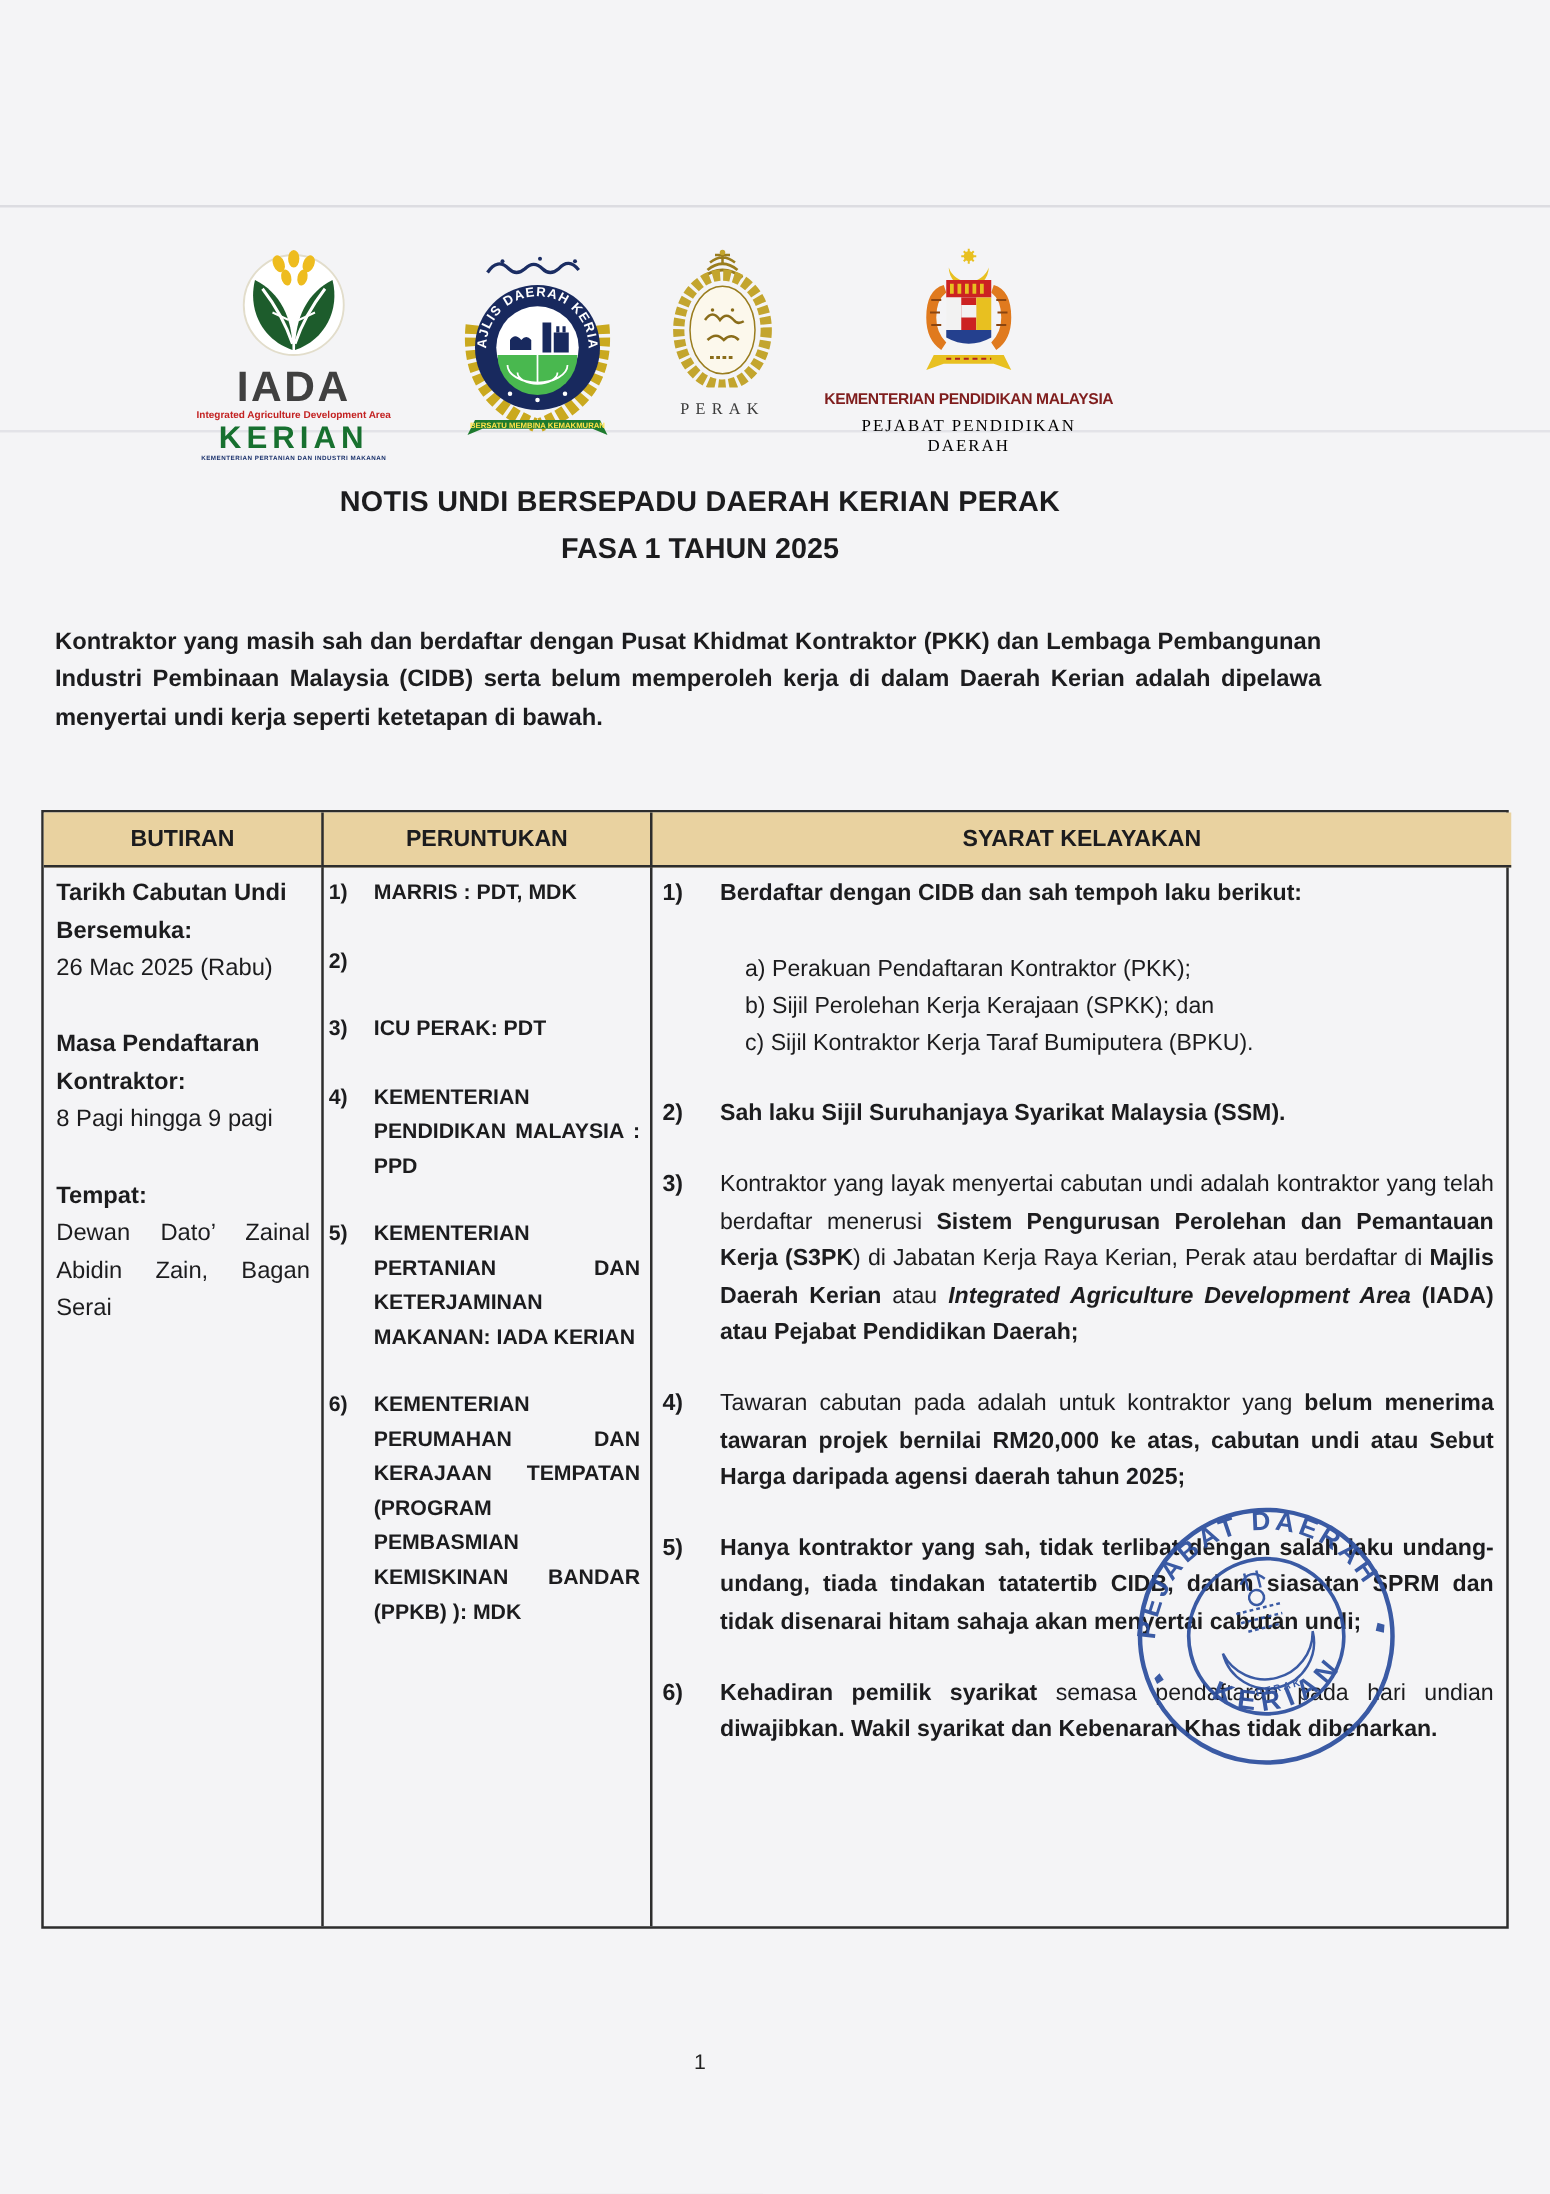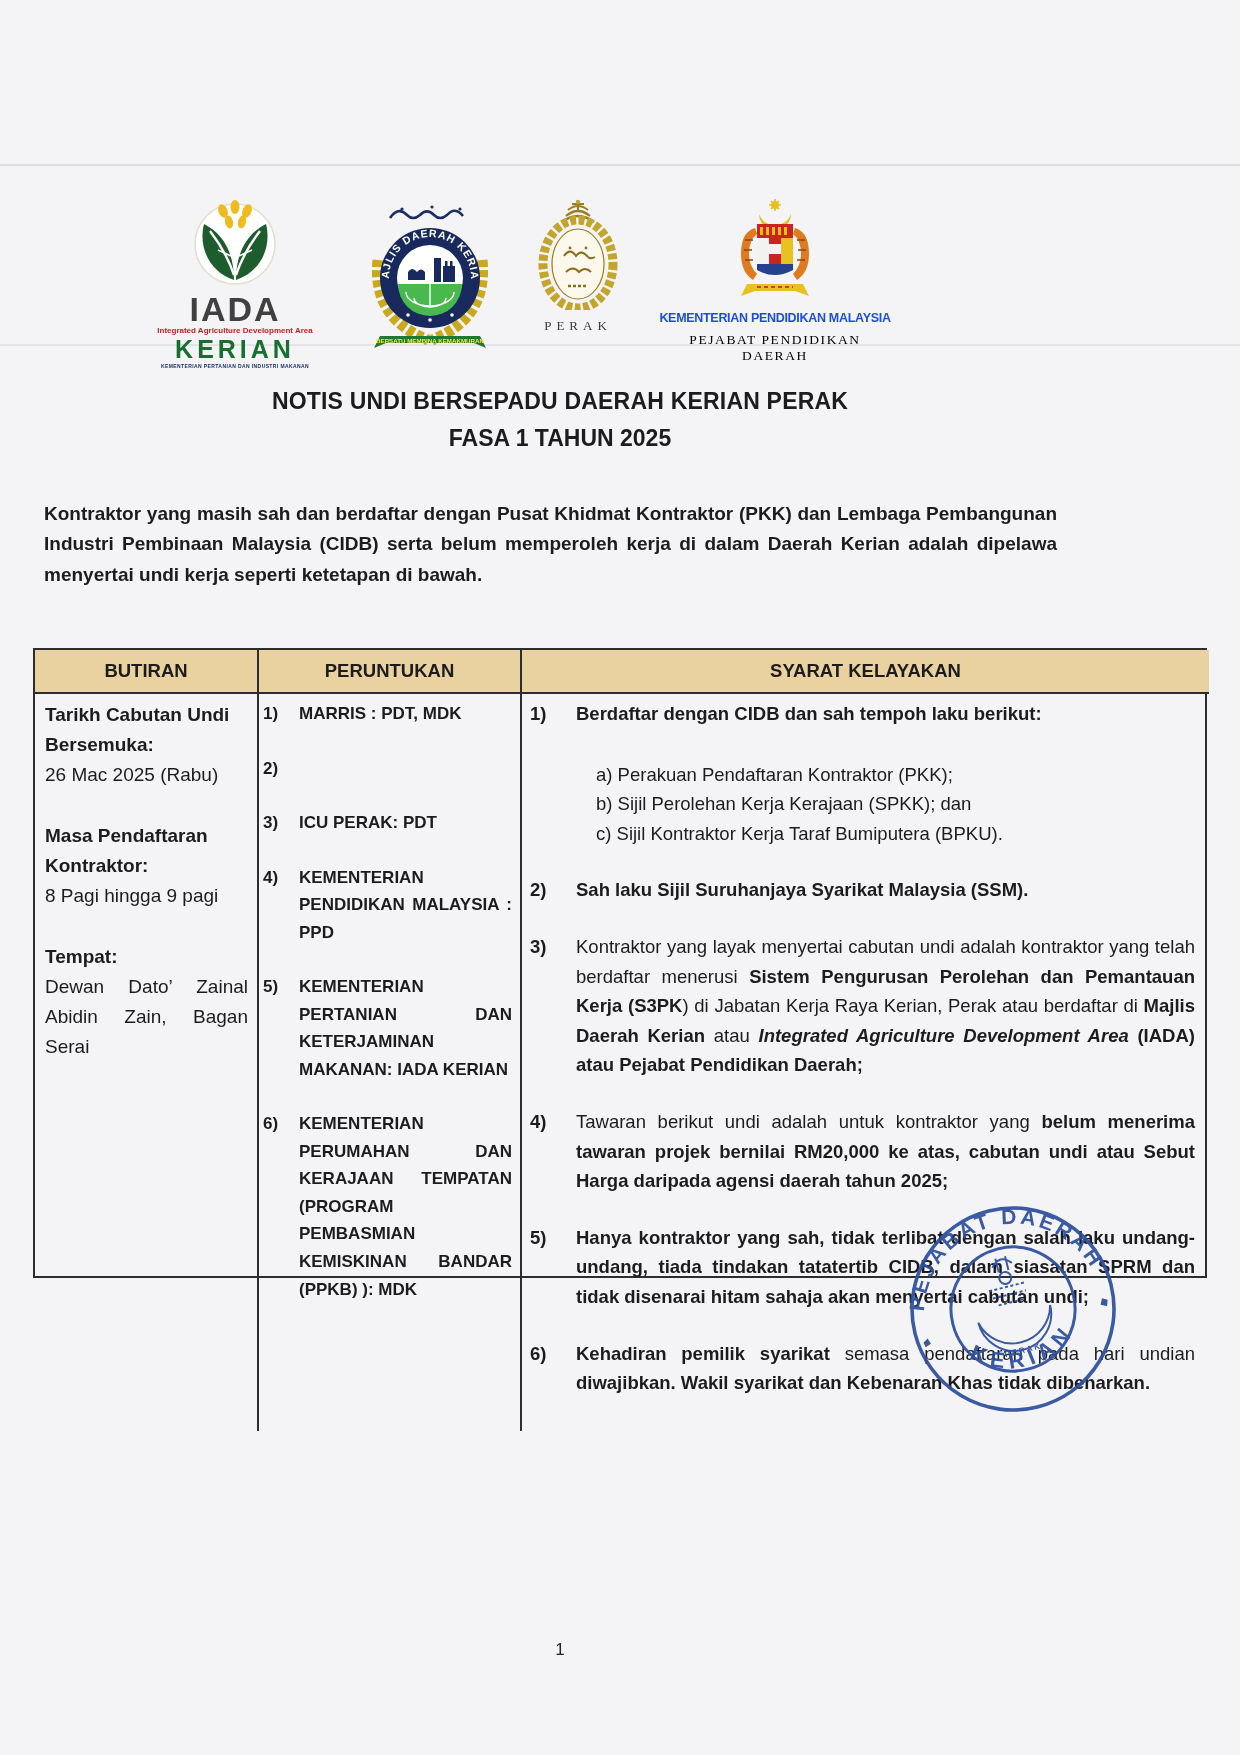--- a/index.html
+++ b/index.html
@@ -21,37 +21,37 @@
   .logo-block{position:absolute;text-align:center;}
   .iada-block{left:150px;top:198px;width:170px;}
   .iada-acronym{font-size:34px;font-weight:900;letter-spacing:2px;color:#404040;line-height:1;margin-top:2px;}
   .iada-subtitle{font-size:8px;font-weight:700;color:#c32222;line-height:1.2;}
   .iada-name{font-size:25px;font-weight:800;letter-spacing:4px;color:#17702f;line-height:1.1;}
   .iada-ministry{font-size:5px;font-weight:700;color:#19306b;letter-spacing:.4px;line-height:1.2;}
   .mdk-block{left:362px;top:202px;width:136px;}
   .perak-block{left:523px;top:198px;width:110px;}
   .perak-label{font-family:"Liberation Serif",serif;font-size:13px;letter-spacing:5px;color:#3c3c3c;margin-top:4px;}
   .moe-block{left:655px;top:198px;width:240px;}
-  .moe-line1{font-size:12.5px;font-weight:800;letter-spacing:-0.3px;color:#1d4ed8;margin-top:5px;}
+  .moe-line1{font-size:12.5px;font-weight:800;letter-spacing:-0.3px;color:#7f1d1d;margin-top:5px;}
   .moe-line2{font-family:"Liberation Serif",serif;font-size:13.5px;letter-spacing:1.6px;color:#000000;margin-top:7px;}
 
   
   .title-wrap{position:absolute;left:0;top:388px;width:1120px;text-align:center;}
   .title-line1{font-size:23px;font-weight:800;letter-spacing:.2px;}
   .title-line2{font-size:23px;font-weight:800;margin-top:10px;}
 
   
   .intro{
     position:absolute;left:44px;top:499px;width:1013px;
     font-size:19px;font-weight:700;line-height:1.6;text-align:justify;
   }
 
   
   .tbl{
-    position:absolute;left:33px;top:648px;width:1174px;height:630px;
+    position:absolute;left:33px;top:648px;width:1174px;height:895px;
     display:grid;grid-template-columns:222px 263px 689px;grid-template-rows:44px 1fr;
     border:2.5px solid #2d2d2d;box-sizing:border-box;
     background:transparent;
   }
   .th{
     background:#e9d2a0;
     display:flex;align-items:center;justify-content:center;
     font-size:18.5px;font-weight:800;
     border-bottom:2.5px solid #2d2d2d;box-sizing:border-box;
   }
@@ -279,21 +279,21 @@
       </div>
       <div class="s-item">
         <span class="s-num">3)</span>
         <div class="s-body">
           <div class="s-text"><span class="seg-normal">Kontraktor yang layak menyertai cabutan undi adalah kontraktor yang telah berdaftar menerusi </span><span class="seg-bold">Sistem Pengurusan Perolehan dan Pemantauan Kerja (S3PK</span><span class="seg-normal">) di Jabatan Kerja Raya Kerian, Perak atau berdaftar di </span><span class="seg-bold">Majlis Daerah Kerian</span><span class="seg-normal"> atau </span><span class="seg-bold-italic">Integrated Agriculture Development Area</span><span class="seg-bold"> (IADA) atau Pejabat Pendidikan Daerah;</span></div>
         </div>
       </div>
       <div class="s-item">
         <span class="s-num">4)</span>
         <div class="s-body">
-          <div class="s-text"><span class="seg-normal">Tawaran berikut undi adalah untuk kontraktor yang </span><span class="seg-bold">belum menerima tawaran projek bernilai RM20,000 ke atas, cabutan undi atau Sebut Harga daripada agensi daerah tahun 2025;</span></div>
+          <div class="s-text"><span class="seg-normal">Tawaran cabutan pada adalah untuk kontraktor yang </span><span class="seg-bold">belum menerima tawaran projek bernilai RM20,000 ke atas, cabutan undi atau Sebut Harga daripada agensi daerah tahun 2025;</span></div>
         </div>
       </div>
       <div class="s-item">
         <span class="s-num">5)</span>
         <div class="s-body">
           <div class="s-text"><span class="seg-bold">Hanya kontraktor yang sah, tidak terlibat dengan salah laku undang-undang, tiada tindakan tatatertib CIDB, dalam siasatan SPRM dan tidak disenarai hitam sahaja akan menyertai cabutan undi;</span></div>
         </div>
       </div>
       <div class="s-item">
         <span class="s-num">6)</span>

